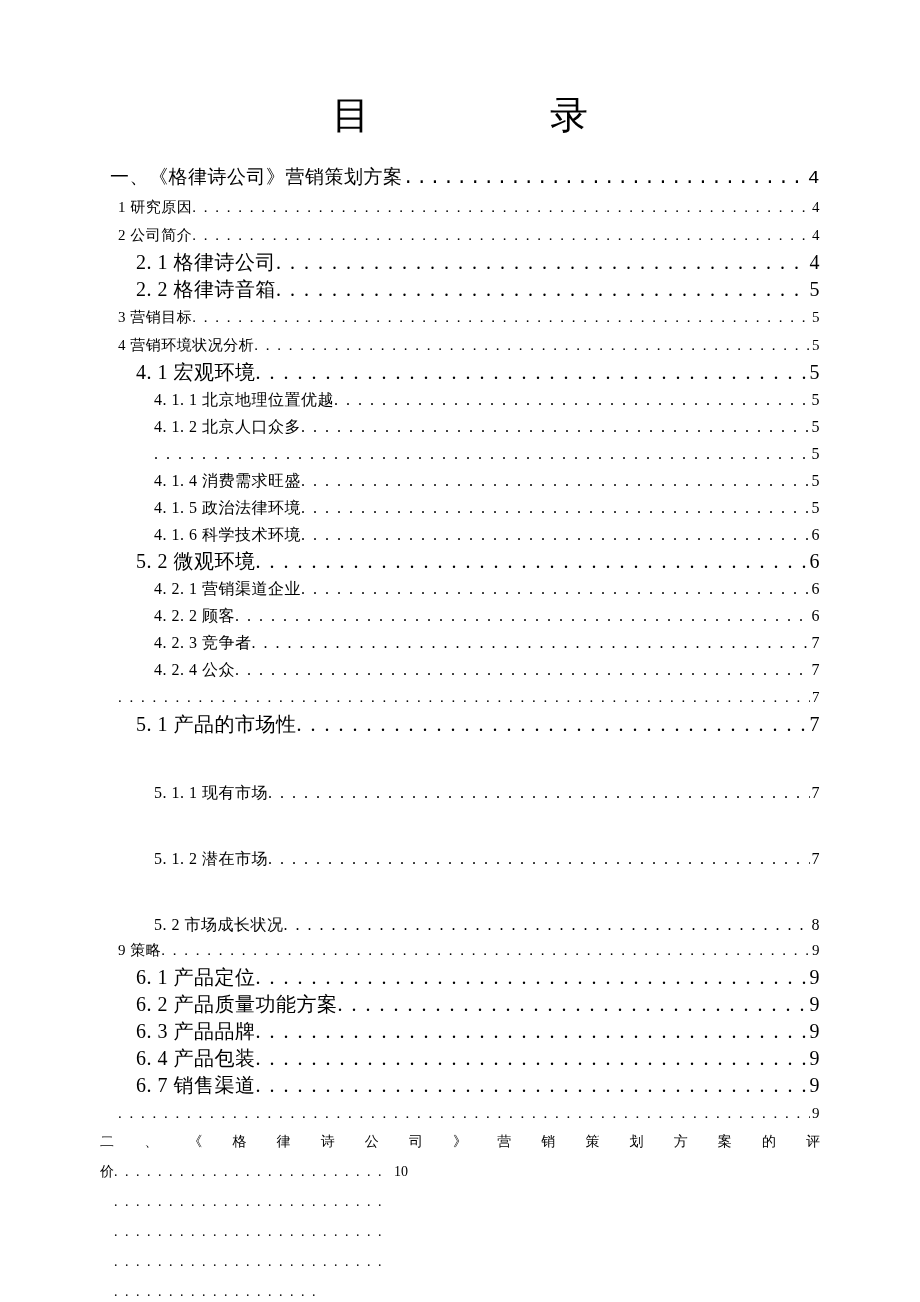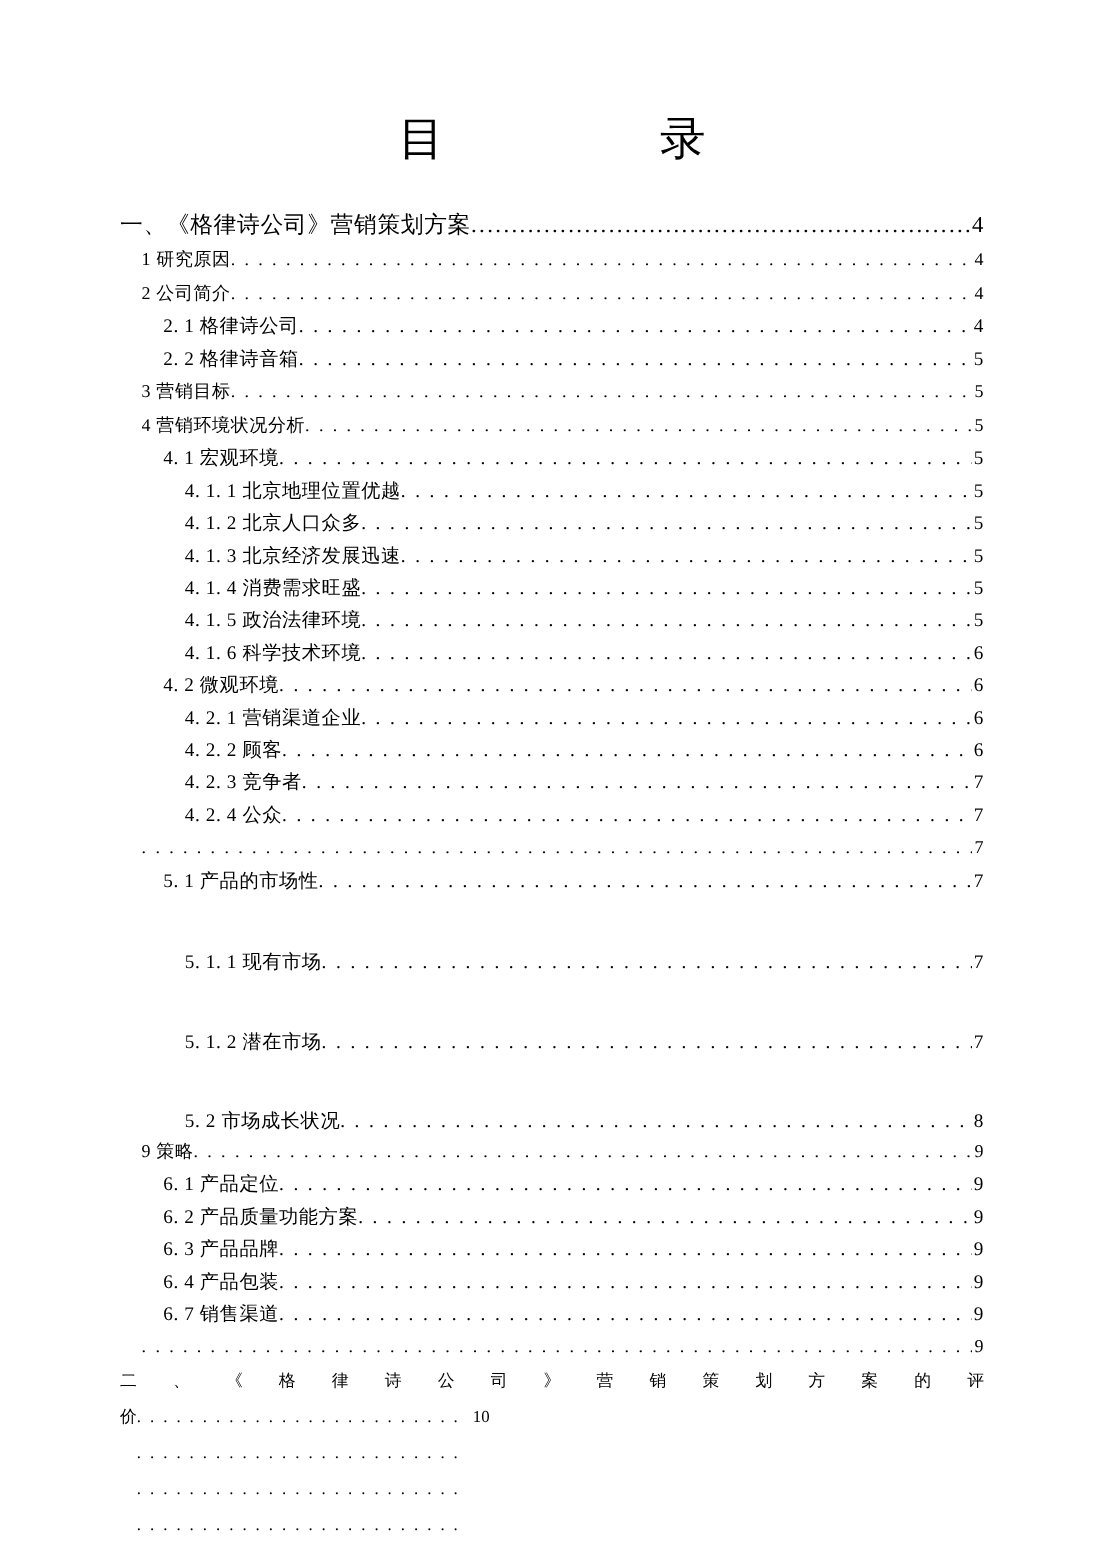--- a/index.html
+++ b/index.html
@@ -14,21 +14,21 @@
       min-height: 1302px;
       position: relative;
     }
     .page {
       padding: 90px 100px 40px 100px;
     }
     .title {
       font-size: 38px;
       font-weight: normal;
       text-align: center;
-      margin-bottom: 32px;
+      margin-bottom: 22px;
       letter-spacing: 180px;
       padding-left: 180px;
       font-family: "SimSun", "宋体", serif;
     }
     .toc {
       list-style: none;
     }
     .toc-entry {
       display: flex;
       align-items: baseline;
@@ -46,33 +46,34 @@
       min-width: 10px;
     }
     .toc-page {
       flex-shrink: 0;
       padding-left: 2px;
     }
     
     .lvl1 {
       font-size: 19px;
       line-height: 30px;
-      margin-left: 0;
+      margin-left: 10px;
       letter-spacing: 0.5px;
+      font-family: Liberation Mono, monospace;
     }
     
     .lvl2 {
       font-size: 15px;
       line-height: 28px;
       margin-left: 18px;
       letter-spacing: 0.5px;
     }
     
     .lvl3 {
-      font-size: 16px;
+      font-size: 20px;
       line-height: 27px;
       margin-left: 36px;
       letter-spacing: 0.5px;
     }
     
     .lvl4 {
       font-size: 16px;
       line-height: 27px;
       margin-left: 54px;
       letter-spacing: 0.5px;
@@ -171,41 +172,40 @@
         <span class="toc-label">4. 1. 1 北京地理位置优越</span>
         <span class="toc-leader">. . . . . . . . . . . . . . . . . . . . . . . . . . . . . . . . . . . . . . . . . . . . . . . . . . . . . . . . . . . . . . . . . . . . . . . . . . . . . . . . . . . . . . . . . . . . . . . . . . . . . . . . . . . . . . . . . . . . . . .</span>
         <span class="toc-page">5</span>
       </li>
       <li class="toc-entry lvl4">
         <span class="toc-label">4. 1. 2 北京人口众多</span>
         <span class="toc-leader">. . . . . . . . . . . . . . . . . . . . . . . . . . . . . . . . . . . . . . . . . . . . . . . . . . . . . . . . . . . . . . . . . . . . . . . . . . . . . . . . . . . . . . . . . . . . . . . . . . . . . . . . . . . . . . . . . . . . . . .</span>
         <span class="toc-page">5</span>
       </li>
       <li class="toc-entry lvl4">
-        <span class="toc-label">4. 1. 3 北京经济发展迅速</span>
         <span class="toc-leader">. . . . . . . . . . . . . . . . . . . . . . . . . . . . . . . . . . . . . . . . . . . . . . . . . . . . . . . . . . . . . . . . . . . . . . . . . . . . . . . . . . . . . . . . . . . . . . . . . . . . . . . . . . . . . . . . . . . . . . .</span>
         <span class="toc-page">5</span>
       </li>
       <li class="toc-entry lvl4">
         <span class="toc-label">4. 1. 4 消费需求旺盛</span>
         <span class="toc-leader">. . . . . . . . . . . . . . . . . . . . . . . . . . . . . . . . . . . . . . . . . . . . . . . . . . . . . . . . . . . . . . . . . . . . . . . . . . . . . . . . . . . . . . . . . . . . . . . . . . . . . . . . . . . . . . . . . . . . . . .</span>
         <span class="toc-page">5</span>
       </li>
       <li class="toc-entry lvl4">
         <span class="toc-label">4. 1. 5 政治法律环境</span>
         <span class="toc-leader">. . . . . . . . . . . . . . . . . . . . . . . . . . . . . . . . . . . . . . . . . . . . . . . . . . . . . . . . . . . . . . . . . . . . . . . . . . . . . . . . . . . . . . . . . . . . . . . . . . . . . . . . . . . . . . . . . . . . . . .</span>
         <span class="toc-page">5</span>
       </li>
       <li class="toc-entry lvl4">
         <span class="toc-label">4. 1. 6 科学技术环境</span>
         <span class="toc-leader">. . . . . . . . . . . . . . . . . . . . . . . . . . . . . . . . . . . . . . . . . . . . . . . . . . . . . . . . . . . . . . . . . . . . . . . . . . . . . . . . . . . . . . . . . . . . . . . . . . . . . . . . . . . . . . . . . . . . . . .</span>
         <span class="toc-page">6</span>
       </li>
       <li class="toc-entry lvl3">
-        <span class="toc-label">4. 2 微观环境</span>
+        <span class="toc-label">5. 2 微观环境</span>
         <span class="toc-leader">. . . . . . . . . . . . . . . . . . . . . . . . . . . . . . . . . . . . . . . . . . . . . . . . . . . . . . . . . . . . . . . . . . . . . . . . . . . . . . . . . . . . . . . . . . . . . . . . . . . . . . . . . . . . . . . . . . . . . . .</span>
         <span class="toc-page">6</span>
       </li>
       <li class="toc-entry lvl4">
         <span class="toc-label">4. 2. 1 营销渠道企业</span>
         <span class="toc-leader">. . . . . . . . . . . . . . . . . . . . . . . . . . . . . . . . . . . . . . . . . . . . . . . . . . . . . . . . . . . . . . . . . . . . . . . . . . . . . . . . . . . . . . . . . . . . . . . . . . . . . . . . . . . . . . . . . . . . . . .</span>
         <span class="toc-page">6</span>
       </li>
       <li class="toc-entry lvl4">
         <span class="toc-label">4. 2. 2 顾客</span>

